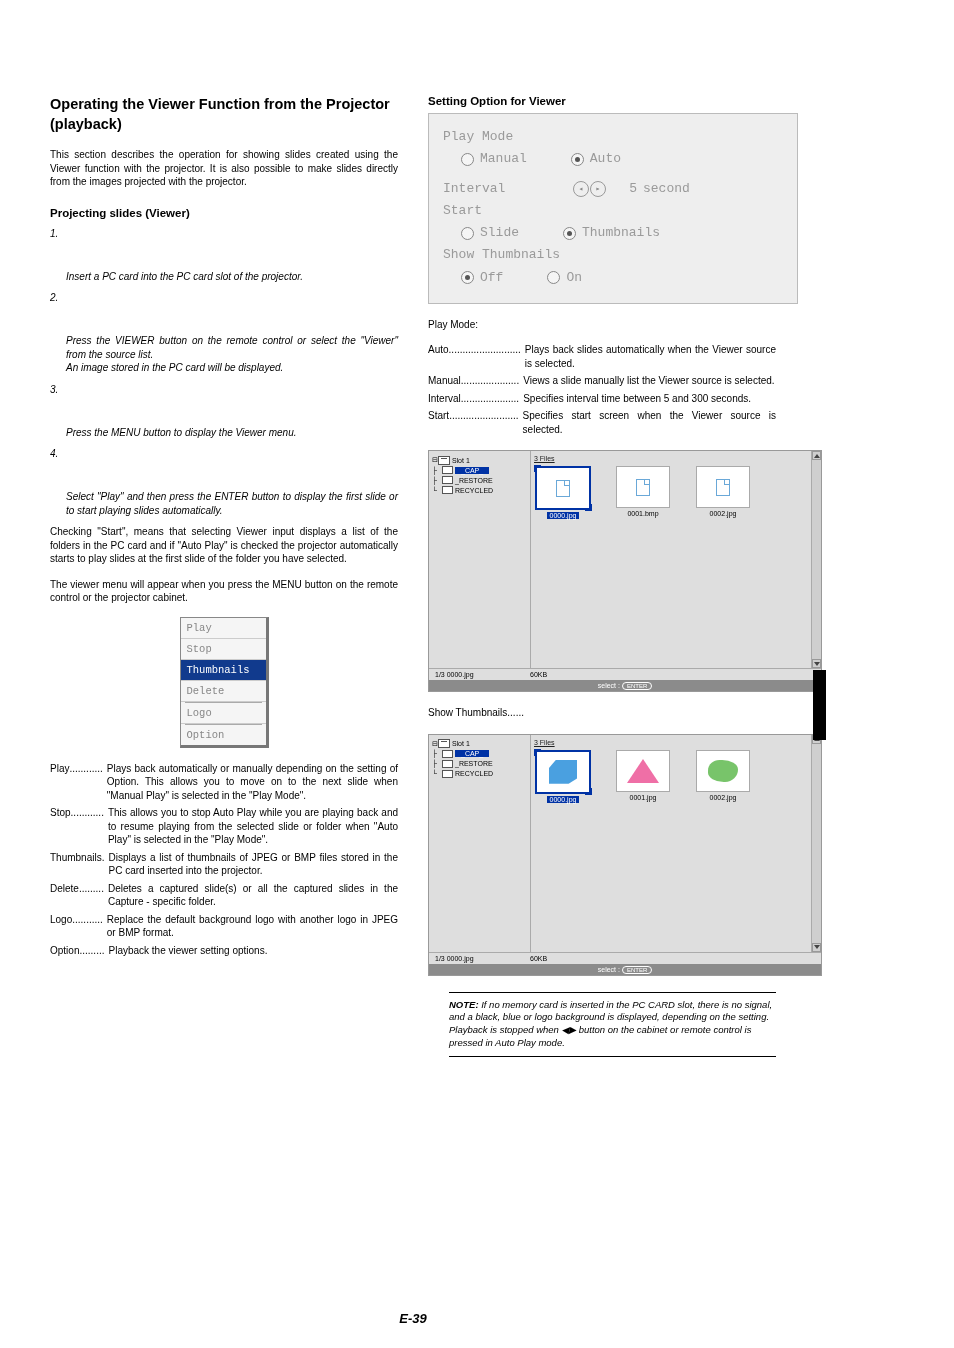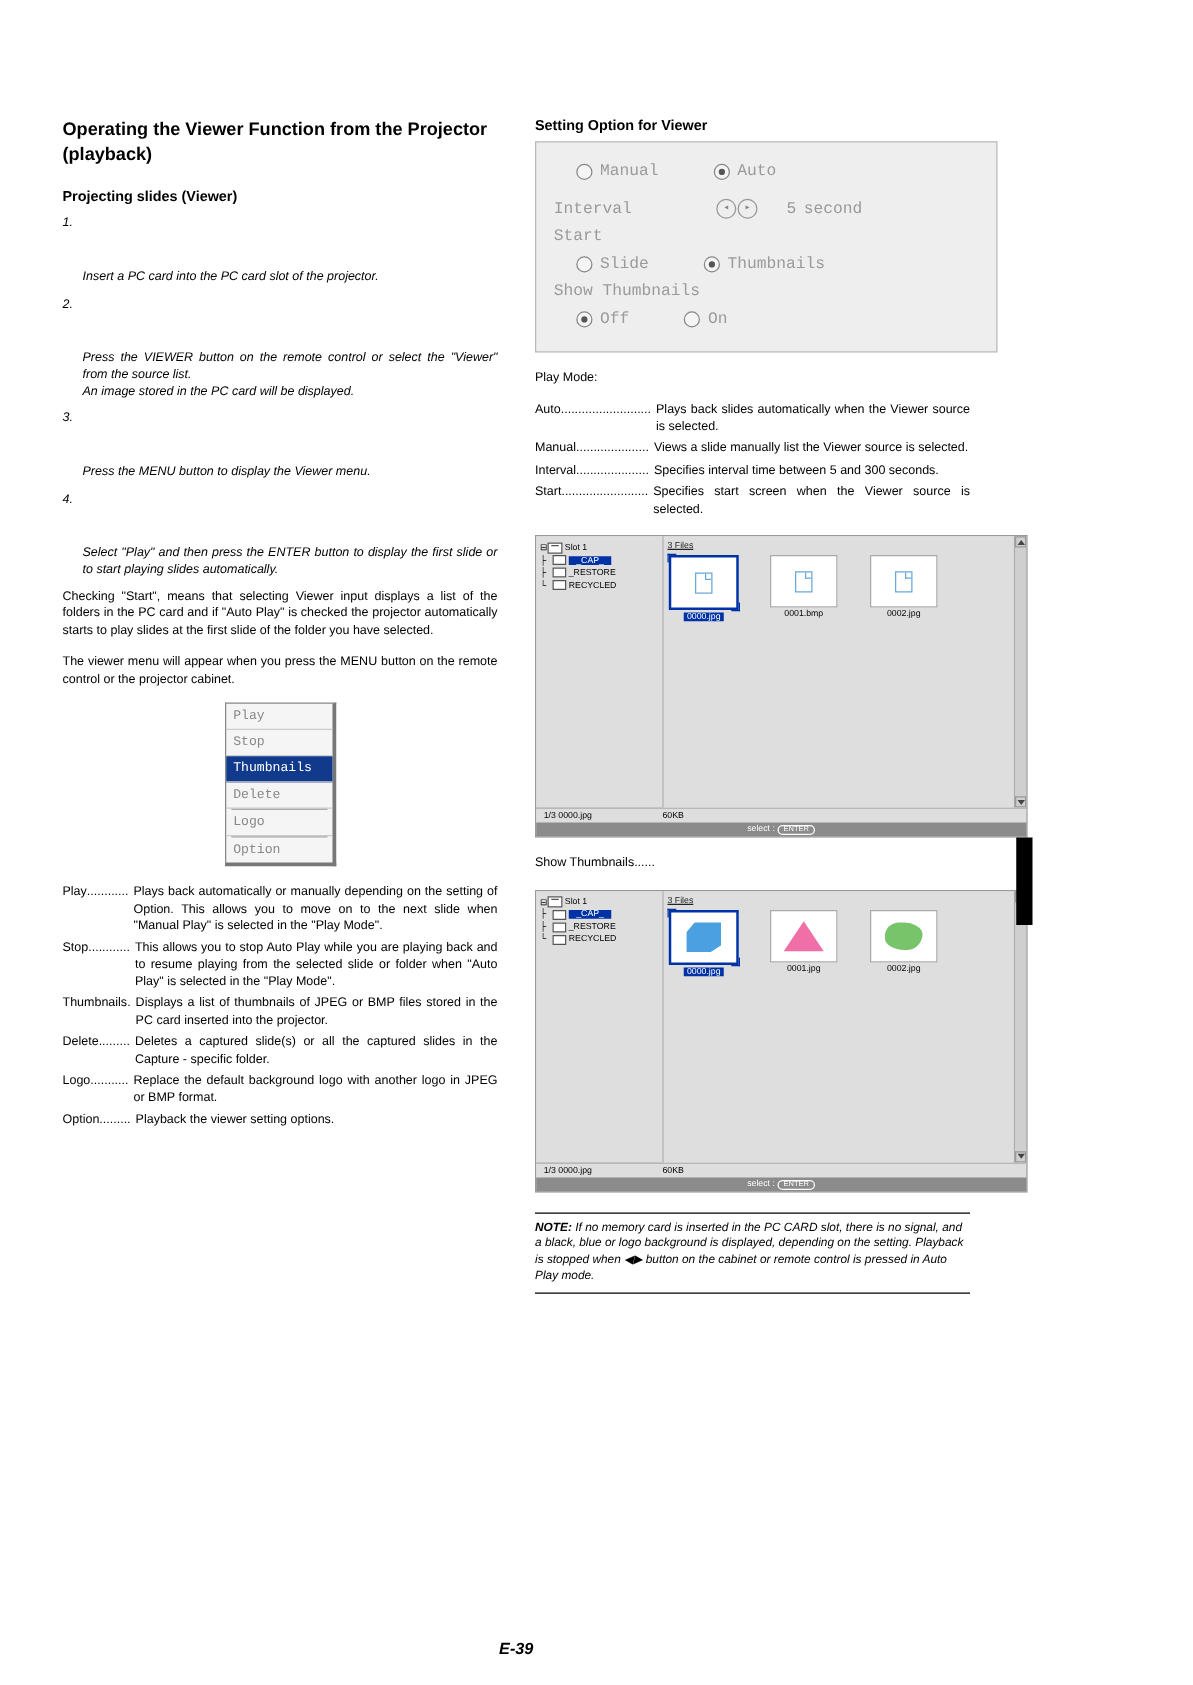--- a/index.html
+++ b/index.html
@@ -263,20 +263,21 @@
   }
 
   .note {
     border-top: 1px solid #000;
     border-bottom: 1px solid #000;
     padding: 6px 0;
     font-size: 9.5px;
     font-style: italic;
     line-height: 1.35;
     margin-top: 16px;
+    margin-left: 21px;
   }
   .note b { font-style: italic; }
   .page-num {
     position: absolute;
     bottom: 22px;
     left: 0; right: 0;
     text-align: center;
     font-weight: bold;
     font-style: italic;
     font-size: 13px;
@@ -305,20 +306,21 @@
 </head>
 <body>
 <div class="page">
 
 <div class="black-tab"></div>
 
 <div class="cols">
 
   <div class="col">
     <div class="h-main">Operating the Viewer Function from the Projector (playback)</div>
+    <p>This section describes the operation for showing slides created using the Viewer function with the projector. It is also possible to make slides directly from the images projected with the projector.</p>
 
     <div class="h-sub">Projecting slides (Viewer)</div>
 
     <div class="step">
           <span class="num">1.</span>
           <span class="txt">Insert a PC card into the PC card slot of the projector.</span>
         </div>
     <div class="step">
           <span class="num">2.</span>
           <span class="txt"><span>Press the VIEWER button on the remote control or select the "Viewer" from the source list.</span><br><span>An image stored in the PC card will be displayed.</span></span>
@@ -378,20 +380,21 @@
             <span class="dl-dots"> ......... </span>
             <span class="dl-def">Playback the viewer setting options.</span>
           </div>
     </div>
   </div>
 
   <div class="col">
     <div class="h-sub" style="margin-top:0">Setting Option for Viewer</div>
 
     <div class="opt-panel">
+      <div>Play Mode</div>
       <div class="row" style="padding-left:18px">
         <span class="radio">
               <span class="rcircle"></span>
               <span>Manual</span>
             </span>
         <span class="radio">
               <span class="rcircle checked"></span>
               <span>Auto</span>
             </span>
       </div>

